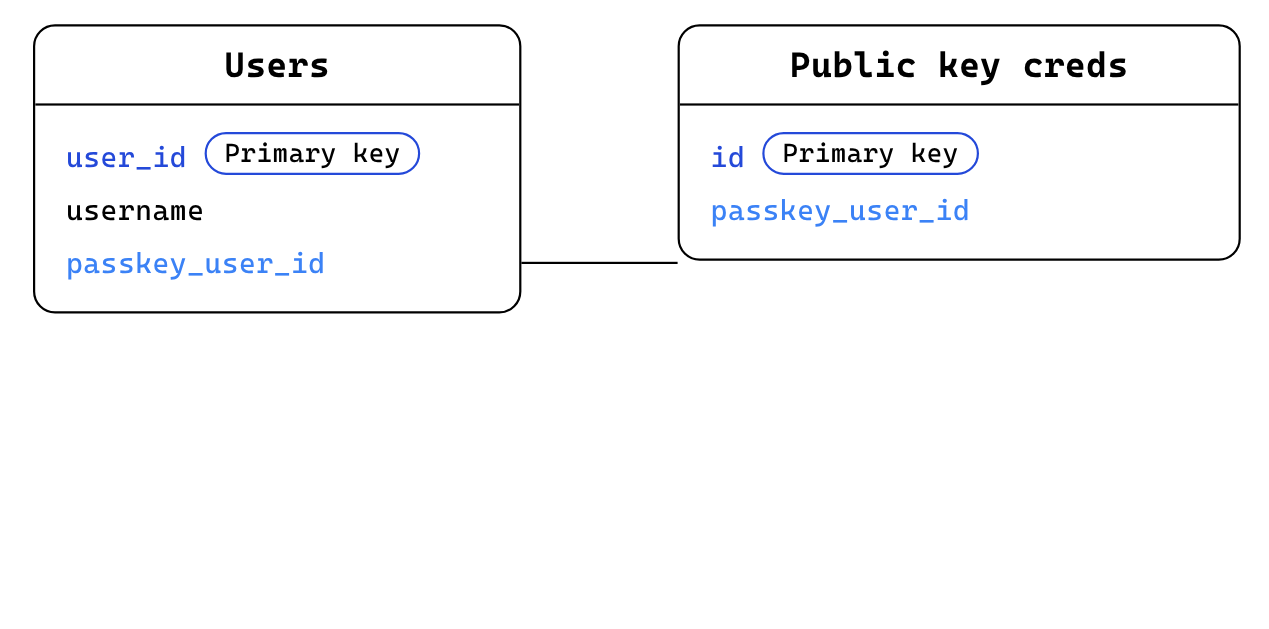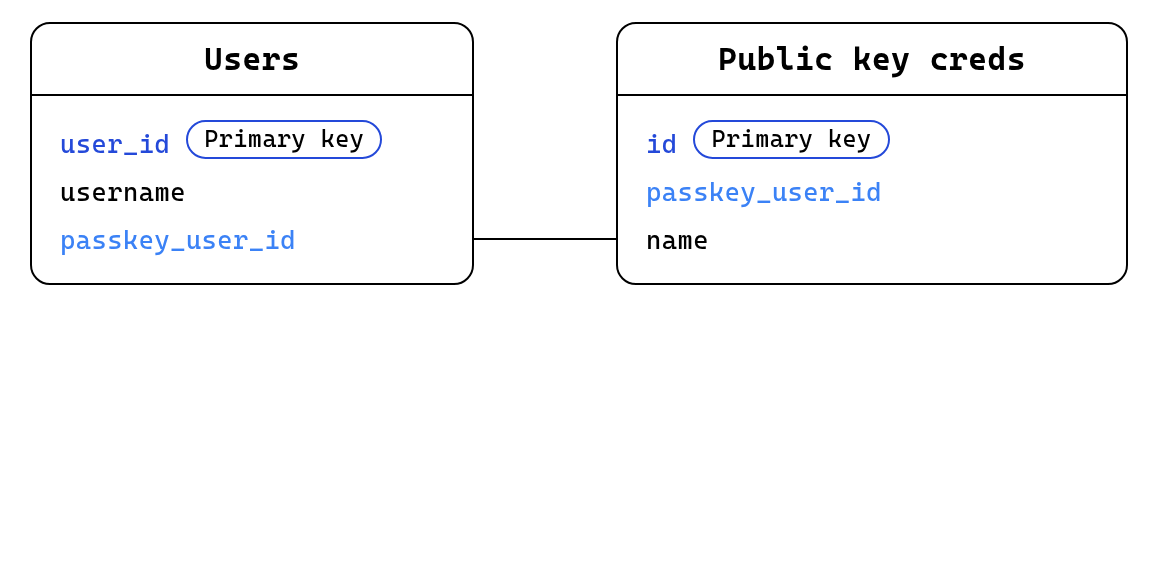--- a/index.html
+++ b/index.html
@@ -113,17 +113,14 @@
     <div class="entity-title">Public key creds</div>
   </div>
   <div class="entity-body">
     <div class="field-row">
       <span class="field-name field-primary">id</span>
       <span class="badge">Primary key</span>
     </div>
     <div class="field-row">
       <span class="field-name field-foreign">passkey_user_id</span>
     </div>
-    <div class="field-row">
-      <span class="field-name">name</span>
-    </div>
   </div>
 </div>
 
 </body></html>

